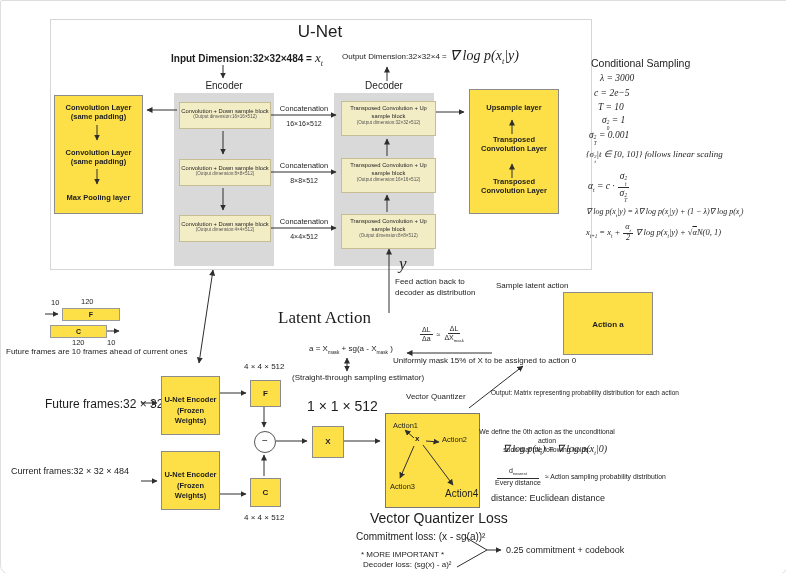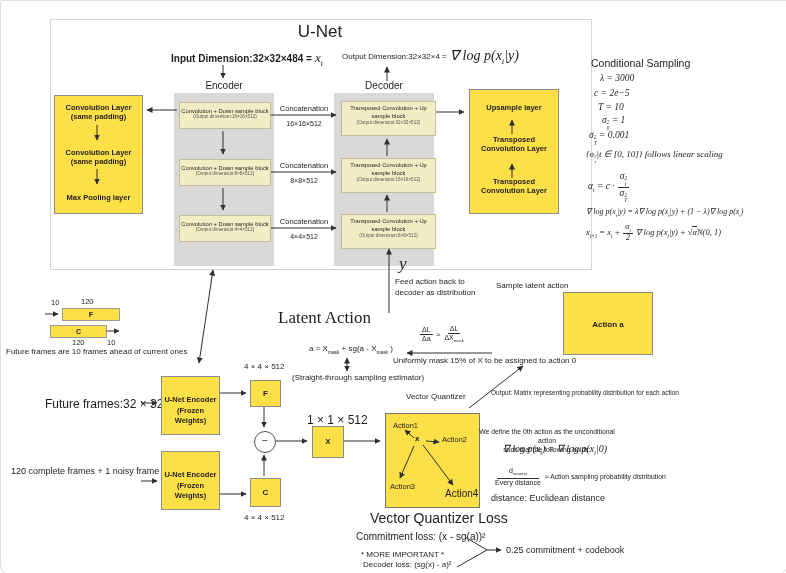--- a/index.html
+++ b/index.html
@@ -179,34 +179,34 @@
   <div class="abs" style="left:12px;top:396px;font-size:12px;margin-left:32px;">Future frames:32 × 32 × 484</div>
   <div class="abs wbox" style="left:160px;top:375px;width:57px;height:57px;">
     <div class="ctr" style="font-size:7.5px;margin-top:18px;line-height:1.4;">
       <div>U-Net Encoder</div>
       <div>(Frozen Weights)</div>
     </div>
   </div>
   <div class="abs wbox ctr" style="left:249px;top:379px;width:29px;height:25px;font-size:8px;line-height:25px;">F</div>
 
   <div class="abs" style="left:10px;top:464px;font-size:9px;line-height:1.4;">
-    <div>120 complete frames + 1 noisy frame</div>
+    <div>Current frames:32 × 32 × 484</div>
   </div>
   <div class="abs wbox" style="left:160px;top:450px;width:57px;height:57px;">
     <div class="ctr" style="font-size:7.5px;margin-top:18px;line-height:1.4;">
       <div>U-Net Encoder</div>
       <div>(Frozen Weights)</div>
     </div>
   </div>
   <div class="abs wbox ctr" style="left:249px;top:477px;width:29px;height:27px;font-size:8px;line-height:27px;">C</div>
   <div class="abs" style="left:243px;top:512px;font-size:8px;">4 × 4 × 512</div>
 
   <div class="abs ctr" style="left:253px;top:430px;width:20px;height:20px;border:1px solid #555;border-radius:50%;font-size:10px;line-height:18px;background:#fff;">−</div>
 
-  <div class="abs" style="left:306px;top:412px;font-size:12px;">1 × 1 × 512</div>
+  <div class="abs" style="left:306px;top:397px;font-size:14px;">1 × 1 × 512</div>
   <div class="abs wbox ctr" style="left:311px;top:425px;width:30px;height:30px;font-size:8px;line-height:30px;">X</div>
 
   <div class="abs" style="left:405px;top:391px;font-size:8px;">Vector Quantizer</div>
   <div class="abs wbox" style="left:384px;top:412px;width:93px;height:93px;border-color:#777;"></div>
   <div class="abs" style="left:414px;top:433px;font-size:8px;font-weight:bold;">x</div>
   <div class="abs" style="left:392px;top:420px;font-size:7.5px;">Action1</div>
   <div class="abs" style="left:441px;top:434px;font-size:7.5px;">Action2</div>
   <div class="abs" style="left:389px;top:481px;font-size:7.5px;">Action3</div>
   <div class="abs" style="left:444px;top:487px;font-size:10px;">Action4</div>
 

